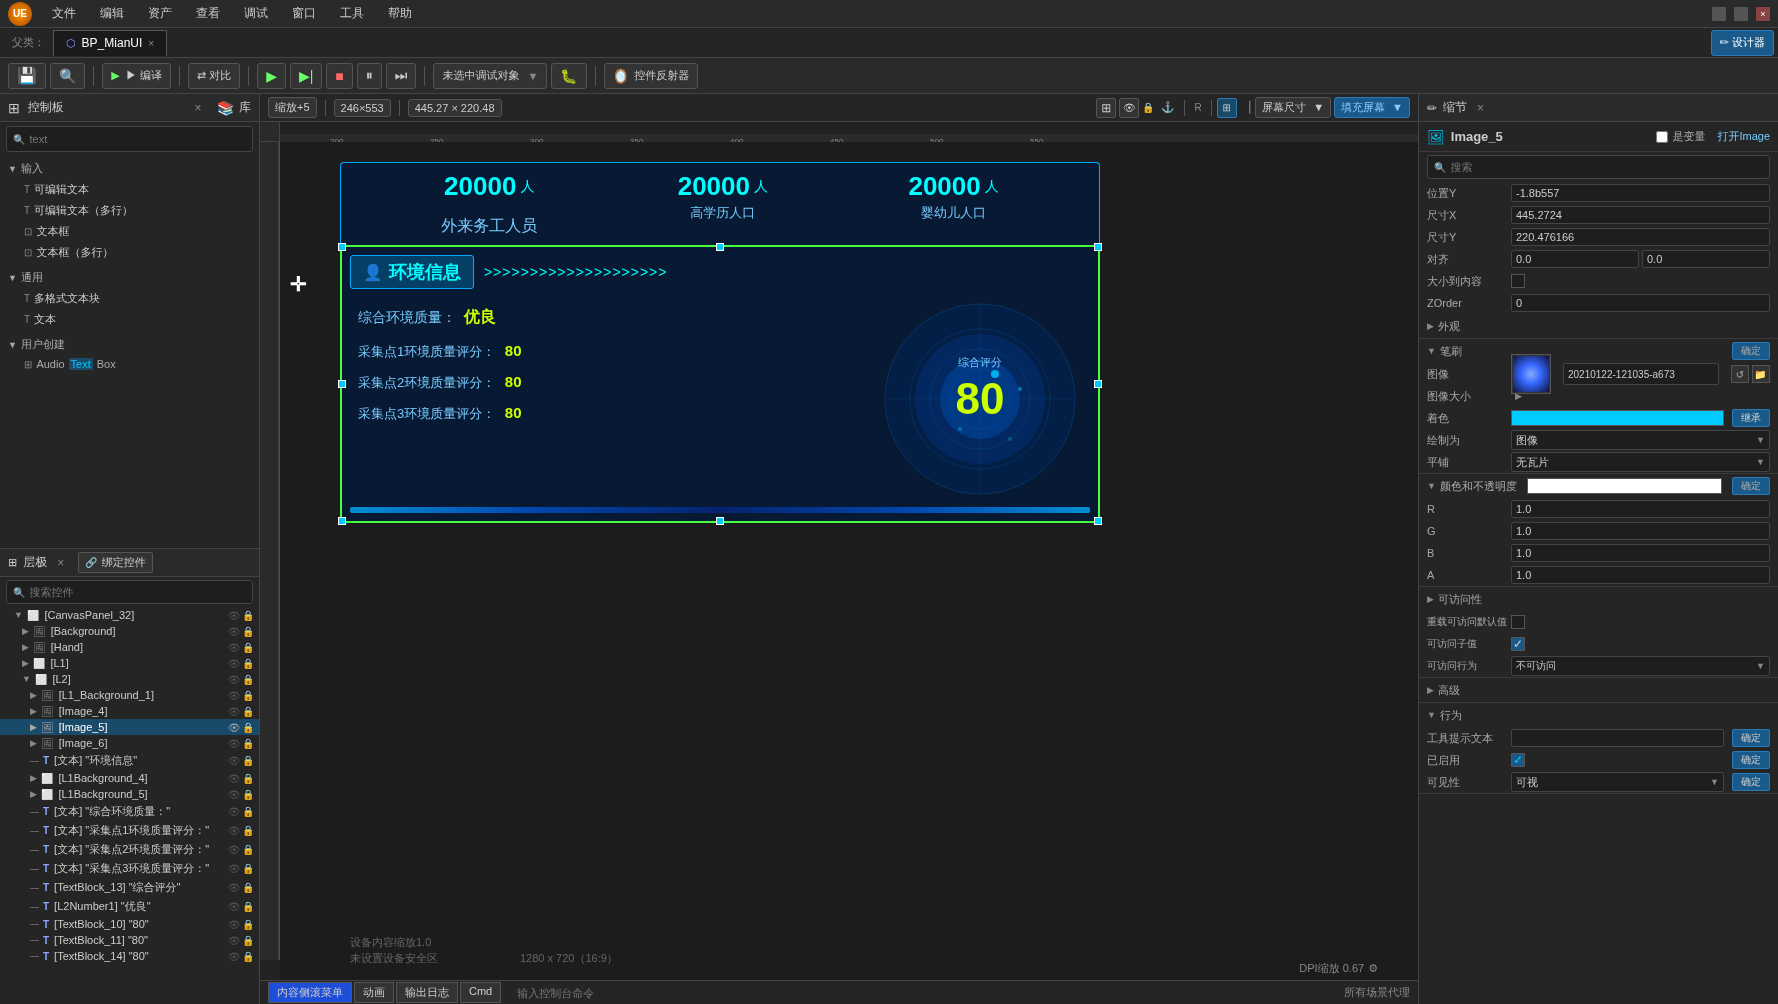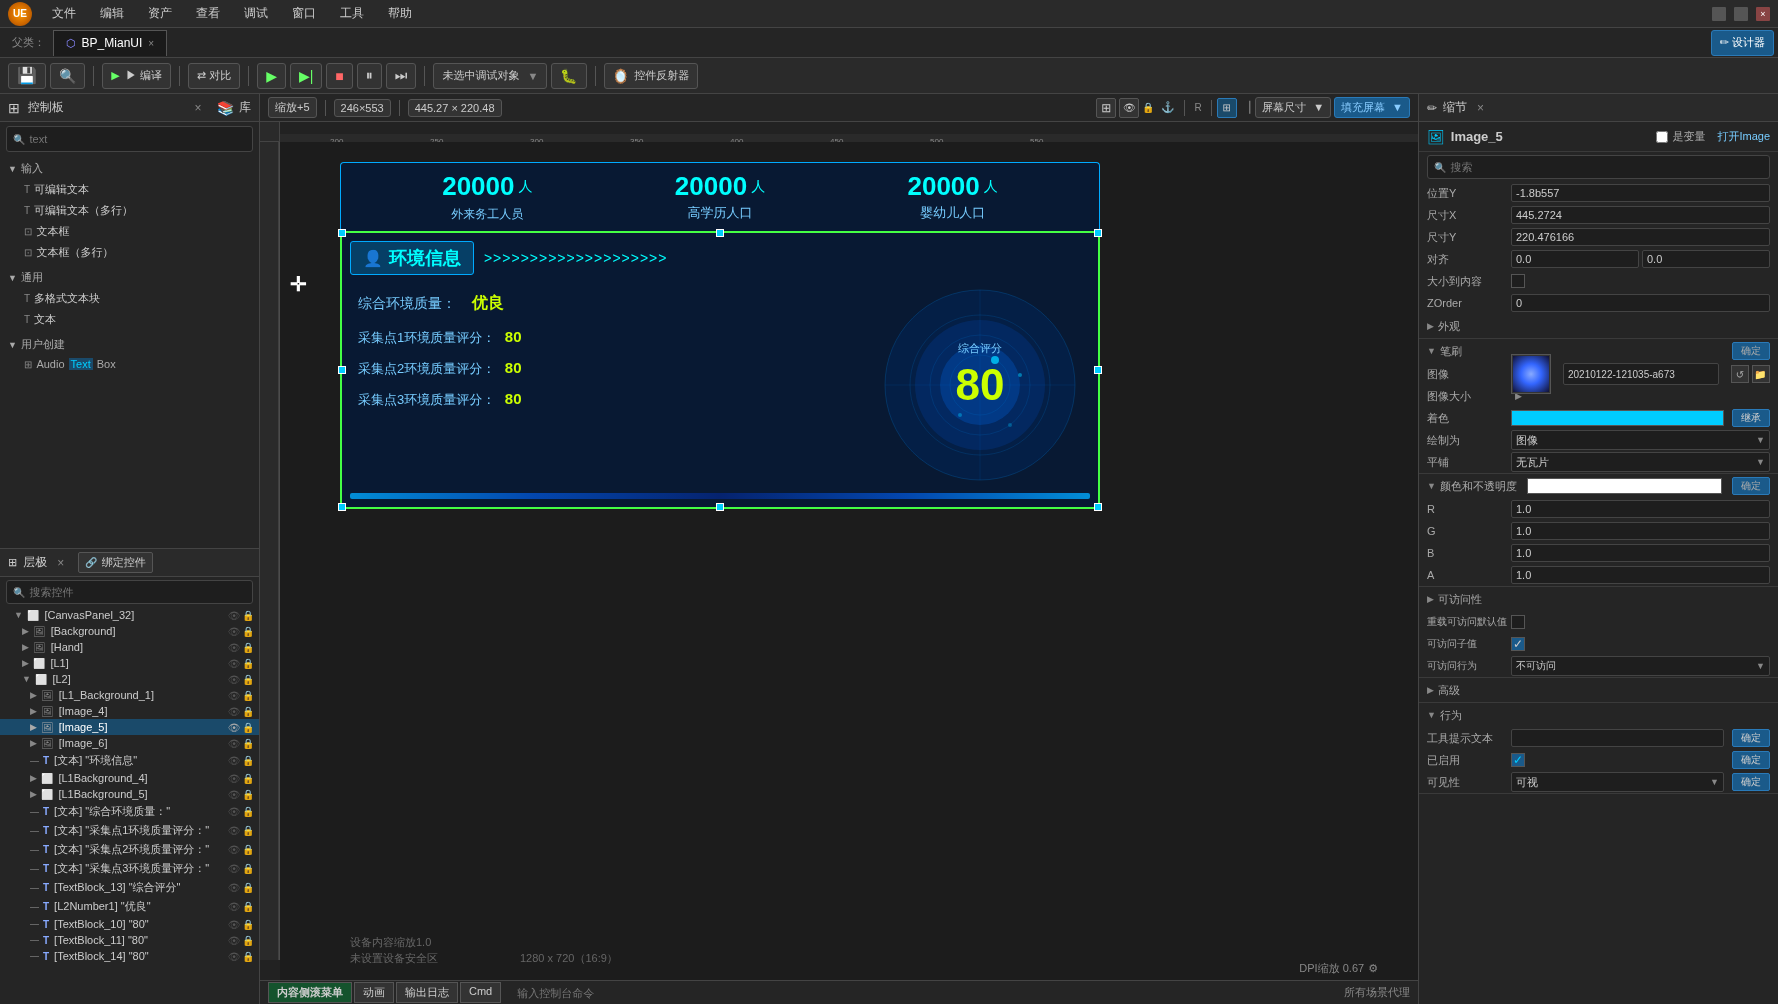--- a/index.html
+++ b/index.html
@@ -63,21 +63,21 @@
     .ruler-v { position: absolute; top: 20px; left: 0; width: 20px; bottom: 20px; background: #2a2a2a; border-right: 1px solid #444; }
     .ruler-corner { position: absolute; top: 0; left: 0; width: 20px; height: 20px; background: #2a2a2a; border-right: 1px solid #444; border-bottom: 1px solid #444; }
 
     
     #canvas-content { position: absolute; top: 20px; left: 20px; right: 0; bottom: 0; overflow: hidden; }
 
     
     #statusbar { height: 24px; background: #252525; border-top: 1px solid #444; display: flex; align-items: center; padding: 0 8px; font-size: 11px; color: #888; gap: 8px; }
     .status-tabs { display: flex; gap: 2px; }
     .status-tab { padding: 2px 8px; background: #333; border: 1px solid #555; font-size: 11px; color: #ccc; cursor: pointer; }
-    .status-tab.active { background: #14532d; font-weight: bold; }
+    .status-tab.active { background: #1d4ed8; }
 
     
     #right-panel { width: 360px; background: #252525; border-left: 1px solid #444; display: flex; flex-direction: column; overflow-y: auto; }
     .right-panel-header { display: flex; align-items: center; height: 28px; background: #2a2a2a; border-bottom: 1px solid #444; padding: 0 8px; gap: 6px; }
 
     .prop-section { border-bottom: 1px solid #3a3a3a; }
     .prop-section-header { display: flex; align-items: center; height: 24px; padding: 0 8px; cursor: pointer; gap: 4px; color: #aaa; font-size: 11px; }
     .prop-row { display: flex; align-items: center; height: 22px; padding: 0 8px; gap: 4px; }
     .prop-label { color: #aaa; font-size: 11px; width: 80px; flex-shrink: 0; }
     .prop-value { flex: 1; background: #1e1e1e; border: 1px solid #444; border-radius: 2px; height: 18px; padding: 0 4px; color: #ccc; font-size: 11px; display: flex; align-items: center; }
@@ -523,21 +523,21 @@
         <div style="position:absolute;left:10px;top:130px;color:white;font-size:20px;font-weight:bold;z-index:10;">✛</div>
 
         <div style="position:absolute;left:60px;top:20px;width:760px;">
 
           <div style="display:flex;justify-content:space-around;padding:8px 30px;background:rgba(5,25,55,0.85);border:1px solid #0af;border-bottom:none;border-radius:4px 4px 0 0;">
             <div style="text-align:center;">
               <div style="display:flex;align-items:center;justify-content:center;gap:4px;">
                 <span style="font-size:26px;color:#0ff;font-weight:bold;">20000</span>
                 <span style="color:#0ff;font-size:14px;">人</span>
               </div>
-              <div style="font-size:12px;color:#7cf;margin-top:4px;">外来务工人员</div>
+              <div style="font-size:16px;color:#7cf;margin-top:14px;">外来务工人员</div>
             </div>
             <div style="text-align:center;">
               <div style="display:flex;align-items:center;justify-content:center;gap:4px;">
                 <span style="font-size:26px;color:#0ff;font-weight:bold;">20000</span>
                 <span style="color:#0ff;font-size:14px;">人</span>
               </div>
               <div style="font-size:13px;color:#7cf;margin-top:2px;">高学历人口</div>
             </div>
             <div style="text-align:center;">
               <div style="display:flex;align-items:center;justify-content:center;gap:4px;">
@@ -565,21 +565,21 @@
                 <span style="font-size:18px;color:#0ff;font-weight:bold;">环境信息</span>
               </div>
               <span style="color:#0ff;font-size:14px;letter-spacing:1px;">&gt;&gt;&gt;&gt;&gt;&gt;&gt;&gt;&gt;&gt;&gt;&gt;&gt;&gt;&gt;&gt;&gt;&gt;&gt;&gt;</span>
             </div>
 
             <div style="display:flex;gap:10px;">
 
               <div style="flex:1;padding:8px;">
                 <div style="font-size:14px;color:#7cf;margin-bottom:14px;">
                   <span>综合环境质量：</span>
-                  <span style="color:#cf0;font-weight:bold;font-size:16px;margin-left:12px;">优良</span>
+                  <span style="color:#cf0;font-weight:bold;font-size:16px;margin-left:4px;">优良</span>
                 </div>
                 <div style="display:flex;flex-direction:column;gap:12px;">
                   <div style="font-size:13px;color:#7cf;">
                     <span>采集点1环境质量评分：</span>
                     <span style="color:#cf0;font-weight:bold;font-size:15px;margin-left:6px;">80</span>
                   </div>
                   <div style="font-size:13px;color:#7cf;">
                     <span>采集点2环境质量评分：</span>
                     <span style="color:#cf0;font-weight:bold;font-size:15px;margin-left:6px;">80</span>
                   </div>

